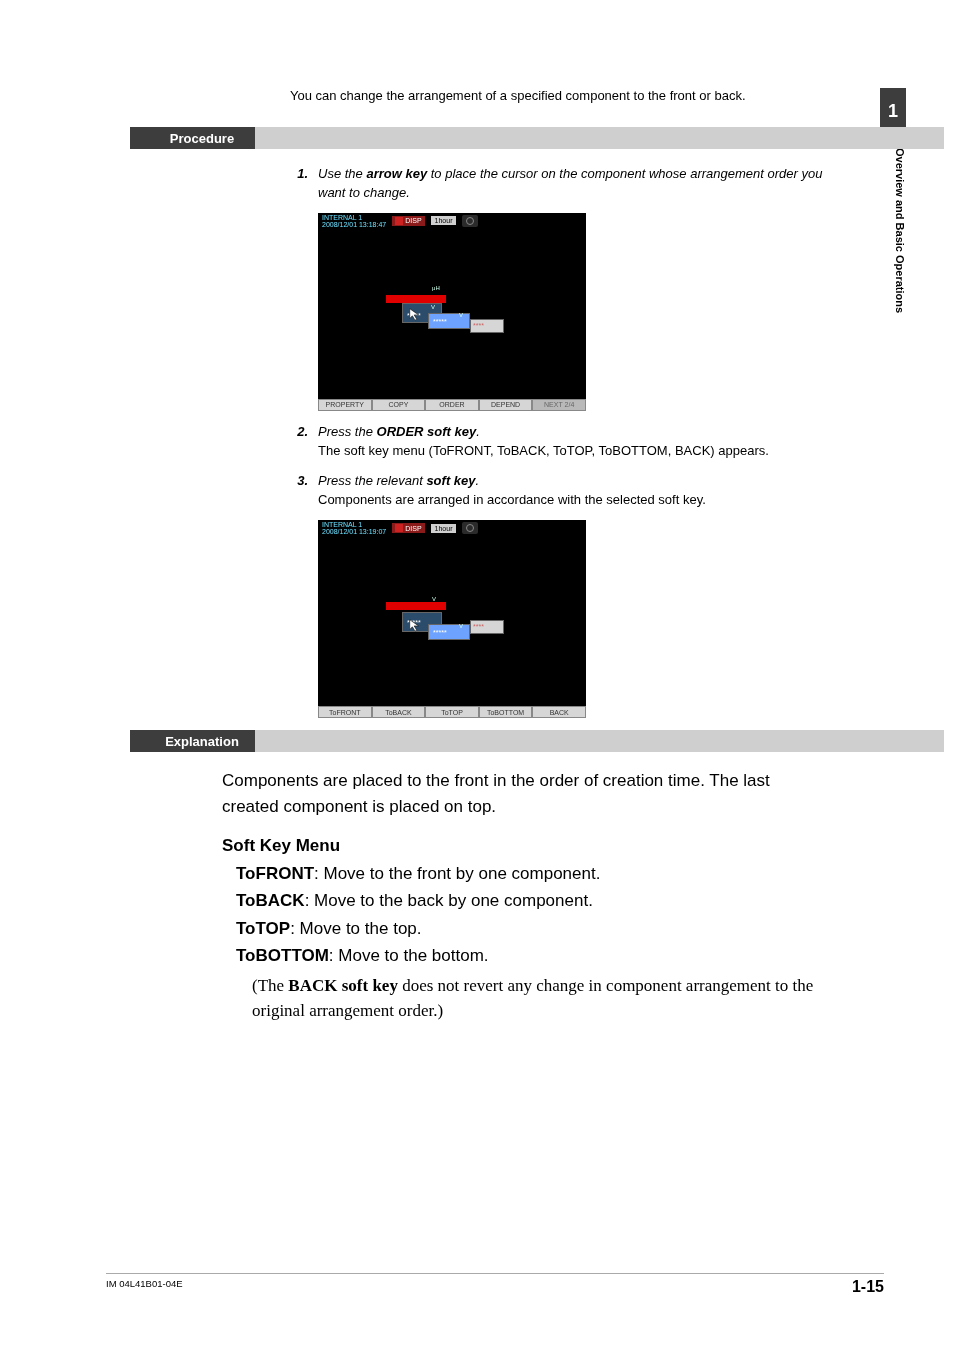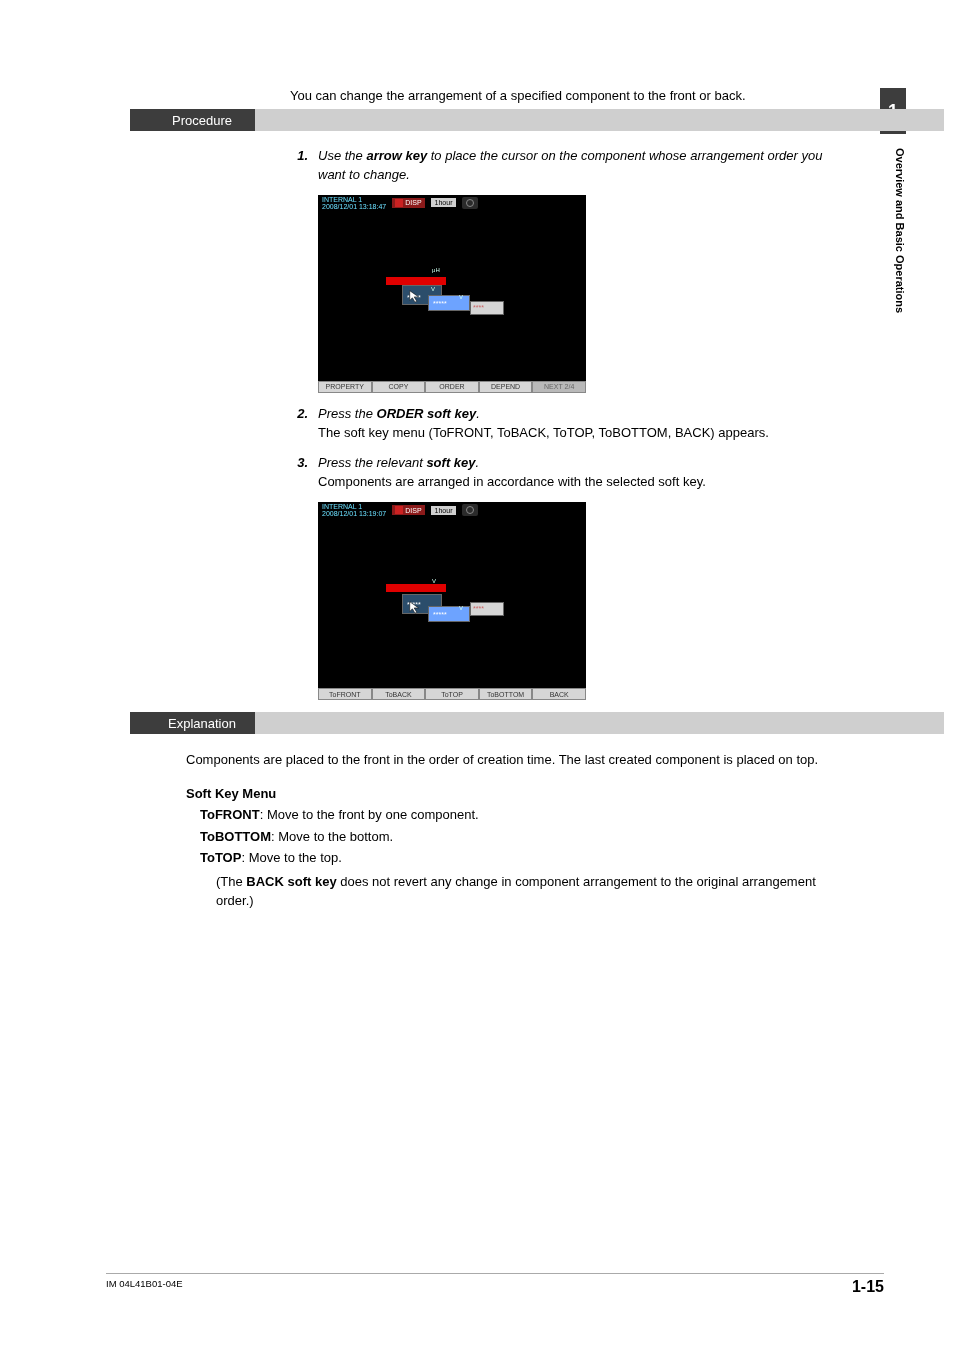--- a/index.html
+++ b/index.html
@@ -7,23 +7,23 @@
   .page { position: relative; width: 954px; height: 1350px; padding: 88px 70px 40px 110px; }
   .side-tab { position: absolute; right: 48px; top: 88px; width: 26px; height: 46px; background: #3d3d3d; color: #fff; font-weight: bold; font-size: 18px; display: flex; align-items: center; justify-content: center; }
   .side-label { position: absolute; right: 48px; top: 148px; width: 26px; writing-mode: vertical-rl; font-size: 11px; font-weight: bold; white-space: nowrap; }
   .title-row { display: flex; align-items: stretch; gap: 0; margin-bottom: 26px; }
   .title-bar { width: 10px; background: #3d3d3d; margin-right: 5px; }
   .title-bar2 { width: 10px; background: #3d3d3d; margin-right: 18px; }
   .title-text { display: flex; align-items: center; }
   .title-num { font-size: 30px; font-weight: bold; margin-right: 34px; }
   .title-main { font-size: 30px; font-weight: bold; }
   .body-col { margin-left: 180px; margin-right: 60px; }
-  .intro { font-size: 13px; margin-bottom: 6px; }
+  .intro { font-size: 13px; margin-bottom: 24px; }
   .section-head { position: relative; height: 22px; margin: 4px 0 16px -160px; }
-  .section-left { position: absolute; left: 0; width: 144px; height: 22px; background: #3d3d3d; color: #fff; font-size: 13px; font-weight: normal; display: flex; align-items: center; justify-content: center; text-align: right; }
+  .section-left { position: absolute; left: 0; width: 144px; height: 22px; background: #3d3d3d; color: #fff; font-size: 13px; font-weight: bold; display: flex; align-items: center; justify-content: center; text-align: right; }
   .section-right { position: absolute; left: 125px; right: -60px; top: 0; height: 22px; background: #cfcfcf; }
   ol.steps { list-style: none; padding: 0; }
   .step { margin-bottom: 12px; }
   .step-top { display: flex; font-size: 13px; line-height: 1.45; }
   .step-num { font-style: italic; font-weight: bold; width: 28px; flex-shrink: 0; text-align: right; padding-right: 10px; }
   .step-body { flex: 1; font-style: italic; }
   .step-sub { font-size: 13px; line-height: 1.45; margin-left: 28px; }
   .screenshot { margin: 10px 0 12px 28px; }
   .screen-main { width: 268px; height: 186px; background: #000; position: relative; }
   .hdr { position: absolute; top: 0; left: 0; right: 0; height: 16px; background: #000; color: #fff; font-size: 7px; display: flex; align-items: center; padding: 0 4px; gap: 6px; }
@@ -37,24 +37,24 @@
   .boxA { position: absolute; top: -12px; left: -2px; width: 60px; height: 8px; background: #e00000; }
   .boxB { position: absolute; top: -4px; left: 14px; width: 40px; height: 20px; border: 1px solid #666; background: #2b4d6b; }
   .boxC { position: absolute; top: 6px; left: 40px; width: 42px; height: 16px; border: 1px solid #666; background: #6da3ff; }
   .boxD { position: absolute; top: 12px; left: 82px; width: 34px; height: 14px; background: #d6d6d6; border:1px solid #666; }
   .dots { position: absolute; color: #fff; font-size: 7px; }
   .label-y { color: #cfe; font-size: 6px; position: absolute; }
   .cursor { position: absolute; top: 0px; left: 20px; }
   .softkeys { display: flex; width: 268px; height: 12px; font-size: 7px; }
   .sk { flex: 1; border: 1px solid #888; background: #d6d6d6; display: flex; align-items: center; justify-content: center; color: #333; }
   .sk.dim { background: #b9b9b9; color: #666; }
-  .exp-body { margin-left: 76px; margin-right: 60px; font-size: 13px; line-height: 1.5; }
+  .exp-body { margin-left: 112px; margin-right: 60px; font-size: 17px; line-height: 1.5; }
   .exp-h { font-weight: bold; margin-top: 14px; margin-bottom: 2px; }
   .exp-item { margin-left: 14px; margin-top: 2px; }
-  .exp-sub { margin-left: 30px; margin-top: 4px; }
+  .exp-sub { margin-left: 30px; margin-top: 4px; font-family: Liberation Serif, serif; }
   .footer { position: absolute; bottom: 54px; left: 106px; right: 70px; display: flex; justify-content: space-between; font-size: 9.5px; border-top: 0.5px solid #aaa; padding-top: 4px; }
   .footer-right { font-weight: bold; font-size: 16px; }
   b { font-weight: bold; }
   svg.cursor-svg { width: 14px; height: 14px; }
 </style>
 </head>
 <body>
 
 <div class="page">
   <div class="side-tab">
@@ -176,22 +176,23 @@
 
   <div class="section-head" style="margin-left:20px; margin-top:12px;">
     <div class="section-left">Explanation</div>
     <div class="section-right"></div>
   </div>
 
   <div class="exp-body">
     <p>Components are placed to the front in the order of creation time. The last created component is placed on top.</p>
     <p class="exp-h">Soft Key Menu</p>
     <p class="exp-item"><b>ToFRONT</b><span>: Move to the front by one component.</span></p>
+    <p class="exp-item"><b>ToBACK</b><span>: Move to the back by one component.</span></p>
+    <p class="exp-item"><b>ToTOP</b><span>: Move to the top.</span></p>
     <p class="exp-item"><b>ToBOTTOM</b><span>: Move to the bottom.</span></p>
-    <p class="exp-item"><b>ToTOP</b><span>: Move to the top.</span></p>
     <p class="exp-sub"><span>(The </span><b>BACK soft key</b><span> does not revert any change in component arrangement to the original arrangement order.)</span></p>
   </div>
 
   <div class="footer">
     <span>IM 04L41B01-04E</span>
     <span class="footer-right">1-15</span>
   </div>
 </div>
 
 </body></html>

